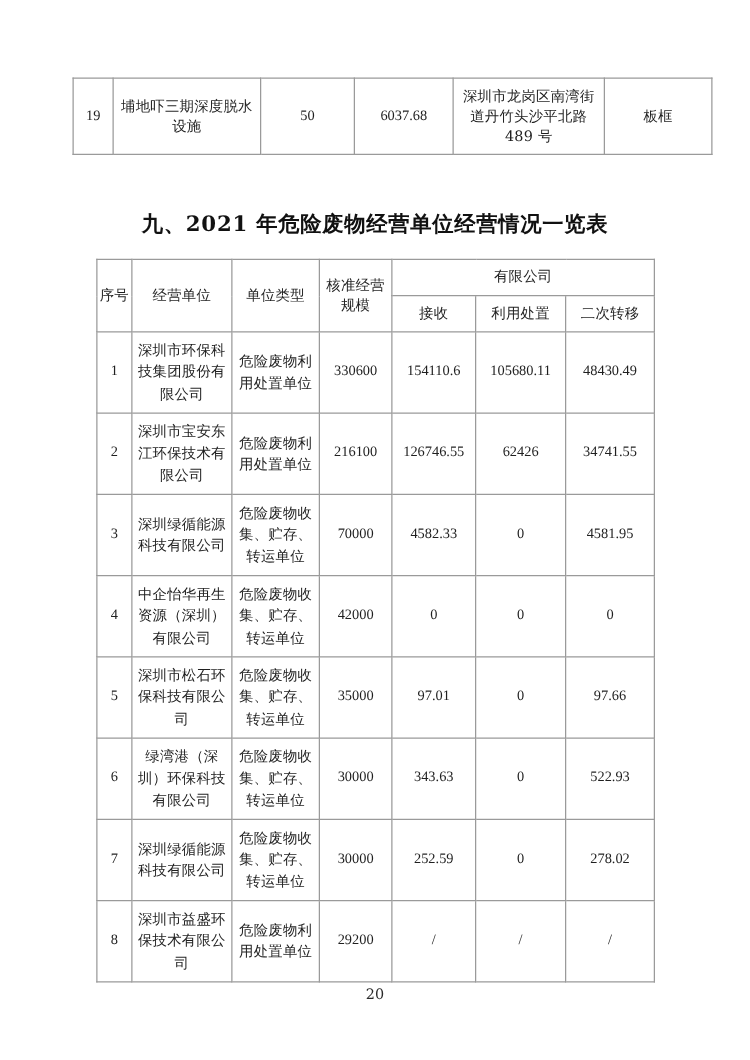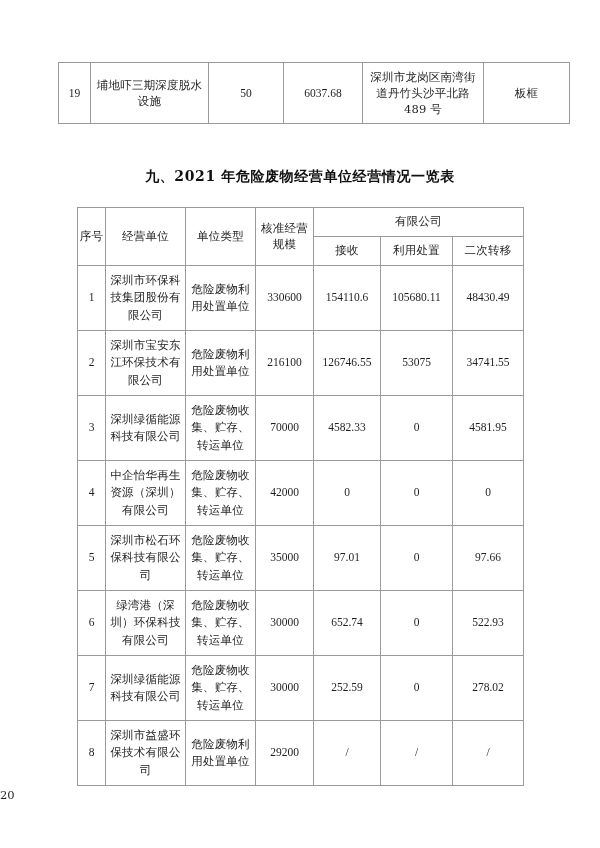--- a/index.html
+++ b/index.html
@@ -49,21 +49,21 @@
 
   .top-table-wrap td { height: 54px; }
 
   
   .section-title {
     position: absolute;
     left: 0;
     right: 0;
     top: 168px;
     text-align: center;
-    font-size: 14px;
+    font-size: 17px;
     font-weight: bold;
     letter-spacing: 0.6px;
     color: #111111;
     font-family: "DejaVu Serif", "Liberation Serif", serif;
   }
 
   
   .main-table-wrap {
     position: absolute;
     left: 77px;
@@ -91,21 +91,21 @@
   .col-recv  { width: 67px; }
   .col-use   { width: 72px; }
   .col-xfer  { width: 71px; }
 
   
   .page-number {
     position: absolute;
     left: 0;
     right: 0;
     top: 788px;
-    text-align: left;
+    text-align: center;
     font-size: 11.5px;
     color: #2a2a2a;
     font-family: "DejaVu Serif", "Liberation Serif", serif;
   }
 </style>
 </head>
 <body>
 
 <div class="page">
 
@@ -160,21 +160,21 @@
           <td class="num">154110.6</td>
           <td class="num">105680.11</td>
           <td class="num">48430.49</td>
         </tr>
         <tr>
           <td class="num">2</td>
           <td class="cn">深圳市宝安东江环保技术有限公司</td>
           <td class="cn">危险废物利用处置单位</td>
           <td class="num">216100</td>
           <td class="num">126746.55</td>
-          <td class="num">53075</td>
+          <td class="num">62426</td>
           <td class="num">34741.55</td>
         </tr>
         <tr>
           <td class="num">3</td>
           <td class="cn">深圳绿循能源科技有限公司</td>
           <td class="cn">危险废物收集、贮存、转运单位</td>
           <td class="num">70000</td>
           <td class="num">4582.33</td>
           <td class="num">0</td>
           <td class="num">4581.95</td>
@@ -195,21 +195,21 @@
           <td class="num">35000</td>
           <td class="num">97.01</td>
           <td class="num">0</td>
           <td class="num">97.66</td>
         </tr>
         <tr>
           <td class="num">6</td>
           <td class="cn">绿湾港（深圳）环保科技有限公司</td>
           <td class="cn">危险废物收集、贮存、转运单位</td>
           <td class="num">30000</td>
-          <td class="num">652.74</td>
+          <td class="num">343.63</td>
           <td class="num">0</td>
           <td class="num">522.93</td>
         </tr>
         <tr>
           <td class="num">7</td>
           <td class="cn">深圳绿循能源科技有限公司</td>
           <td class="cn">危险废物收集、贮存、转运单位</td>
           <td class="num">30000</td>
           <td class="num">252.59</td>
           <td class="num">0</td>

